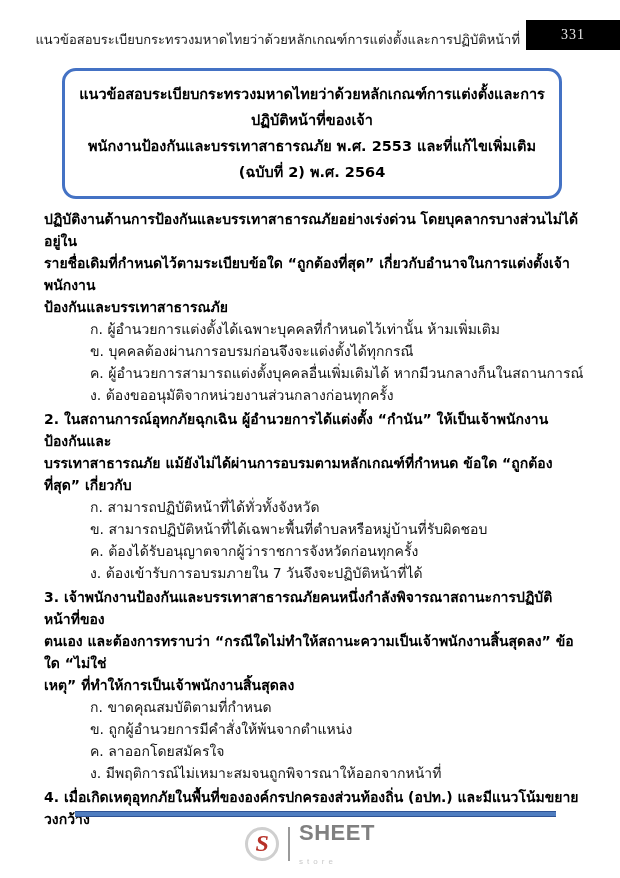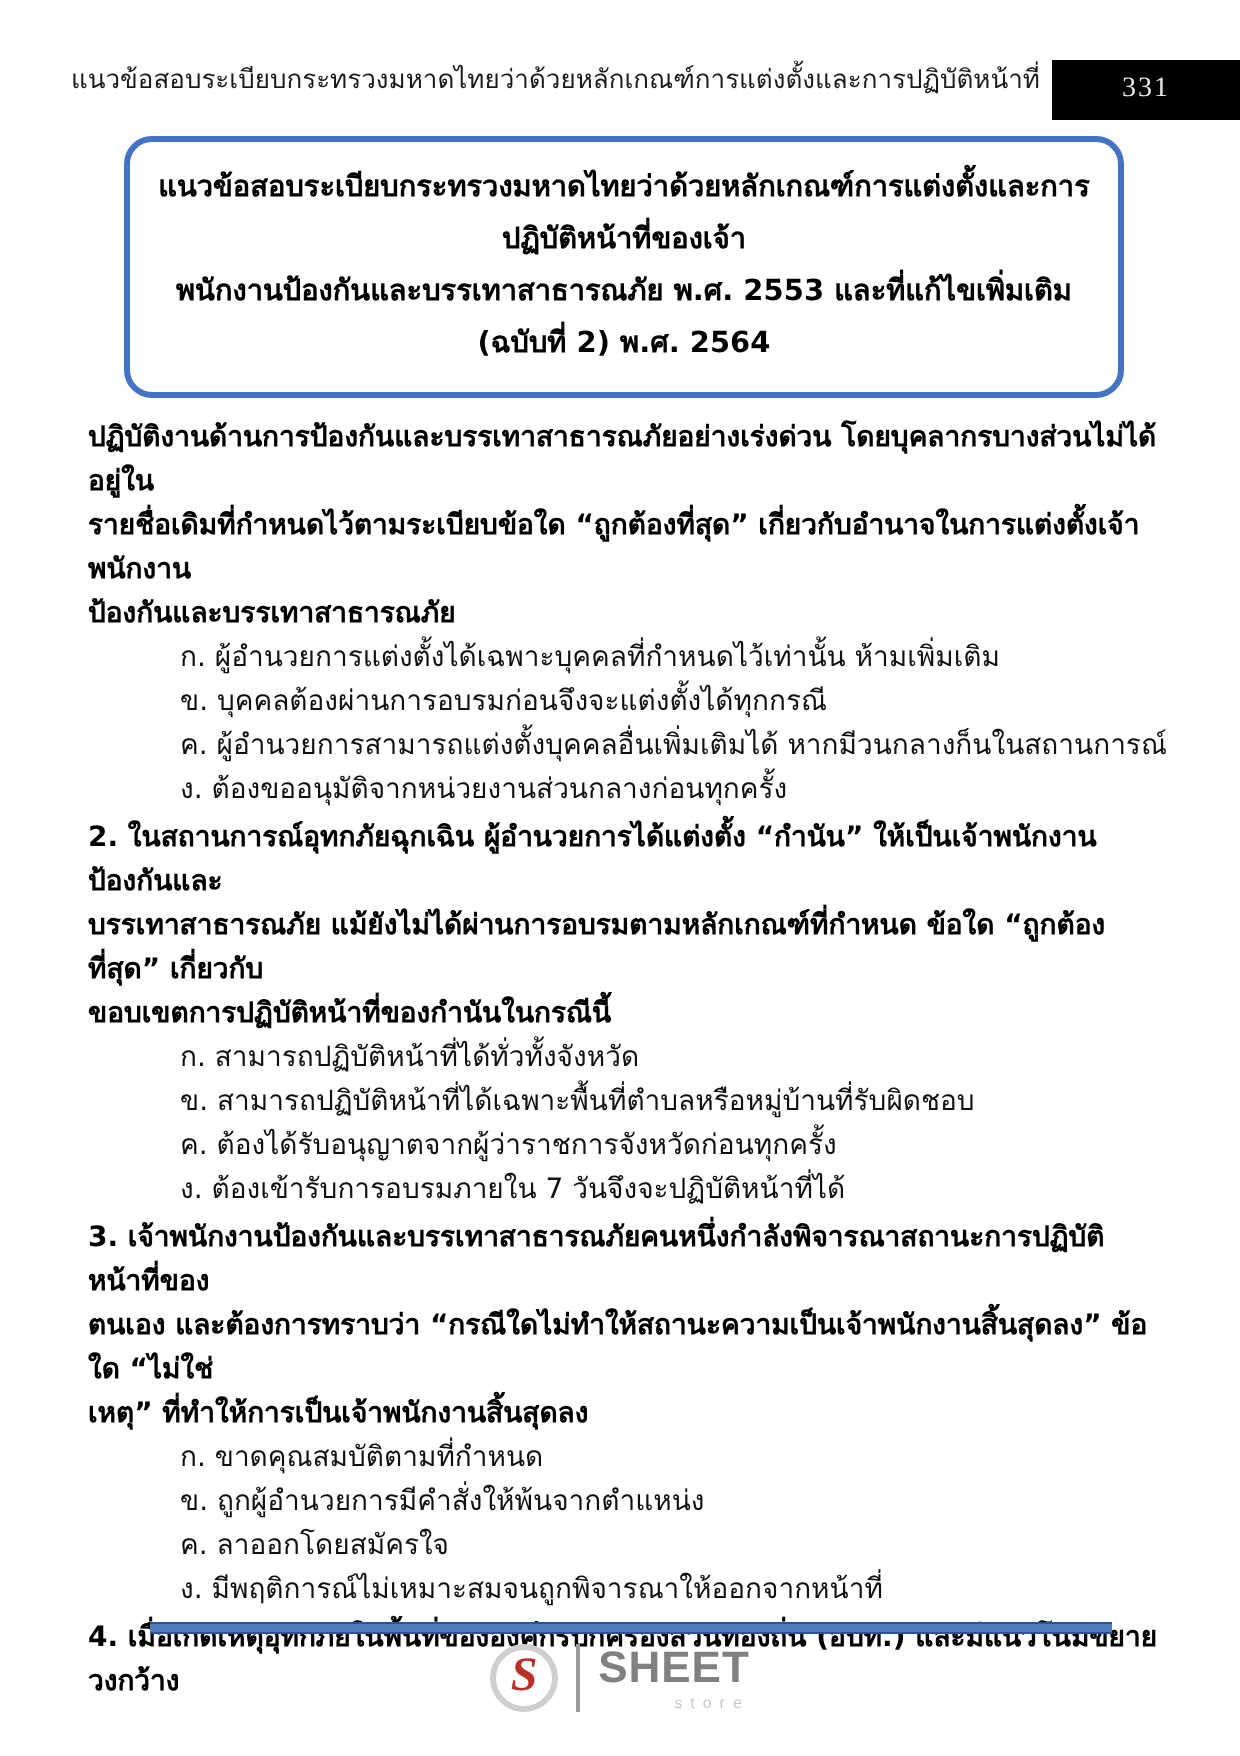--- a/index.html
+++ b/index.html
@@ -11,21 +11,21 @@
     position:relative;
     overflow:hidden;
   }
   
   .page-header{position:relative;height:58px;}
   .header-title{
     position:absolute;top:29px;right:100px;
     font-size:13px;color:#1a1a1a;white-space:nowrap;
   }
   .page-num-box{
-    position:absolute;top:30px;right:0;
+    position:absolute;top:20px;right:0;
     width:94px;height:30px;
     background:#000;
     display:flex;align-items:center;justify-content:center;
   }
   .page-num{
     font-family:"Liberation Serif","DejaVu Serif",serif;
     font-size:14px;color:#e8e8e8;letter-spacing:1px;
   }
   
   .title-box{
@@ -81,21 +81,21 @@
     transform:translateY(-1px);
   }
   .logo-divider{width:2px;height:34px;background:#9a9a9a;}
   .logo-text{display:flex;flex-direction:column;line-height:1;}
   .brand-name{
     font-family:"Liberation Sans",sans-serif;
     font-weight:bold;font-size:22px;color:#808080;letter-spacing:.5px;
   }
   .brand-sub{
     font-family:"Liberation Sans",sans-serif;
-    font-size:8px;color:#c9c9c9;letter-spacing:4px;margin-top:3px;text-align:right;
+    font-size:8px;color:#c9c9c9;letter-spacing:4px;margin-top:14px;
   }
 </style>
 </head>
 <body>
 
 <div class="page-header">
   <div class="header-title">แนวข้อสอบระเบียบกระทรวงมหาดไทยว่าด้วยหลักเกณฑ์การแต่งตั้งและการปฏิบัติหน้าที่</div>
   <div class="page-num-box">
     <span class="page-num">331</span>
   </div>
@@ -112,21 +112,20 @@
       <div class="stem-line">รายชื่อเดิมที่กำหนดไว้ตามระเบียบข้อใด “ถูกต้องที่สุด” เกี่ยวกับอำนาจในการแต่งตั้งเจ้าพนักงาน</div>
       <div class="stem-line">ป้องกันและบรรเทาสาธารณภัย</div>
       <div class="option">ก. ผู้อำนวยการแต่งตั้งได้เฉพาะบุคคลที่กำหนดไว้เท่านั้น ห้ามเพิ่มเติม</div>
       <div class="option">ข. บุคคลต้องผ่านการอบรมก่อนจึงจะแต่งตั้งได้ทุกกรณี</div>
       <div class="option">ค. ผู้อำนวยการสามารถแต่งตั้งบุคคลอื่นเพิ่มเติมได้ หากมีวนกลางก็นในสถานการณ์</div>
       <div class="option">ง. ต้องขออนุมัติจากหน่วยงานส่วนกลางก่อนทุกครั้ง</div>
     </div>
     <div class="question">
       <div class="stem-line">2. ในสถานการณ์อุทกภัยฉุกเฉิน ผู้อำนวยการได้แต่งตั้ง “กำนัน” ให้เป็นเจ้าพนักงานป้องกันและ</div>
       <div class="stem-line">บรรเทาสาธารณภัย แม้ยังไม่ได้ผ่านการอบรมตามหลักเกณฑ์ที่กำหนด ข้อใด “ถูกต้องที่สุด” เกี่ยวกับ</div>
-      <div class="stem-line">ขอบเขตการปฏิบัติหน้าที่ของกำนันในกรณีนี้</div>
       <div class="option">ก. สามารถปฏิบัติหน้าที่ได้ทั่วทั้งจังหวัด</div>
       <div class="option">ข. สามารถปฏิบัติหน้าที่ได้เฉพาะพื้นที่ตำบลหรือหมู่บ้านที่รับผิดชอบ</div>
       <div class="option">ค. ต้องได้รับอนุญาตจากผู้ว่าราชการจังหวัดก่อนทุกครั้ง</div>
       <div class="option">ง. ต้องเข้ารับการอบรมภายใน 7 วันจึงจะปฏิบัติหน้าที่ได้</div>
     </div>
     <div class="question">
       <div class="stem-line">3. เจ้าพนักงานป้องกันและบรรเทาสาธารณภัยคนหนึ่งกำลังพิจารณาสถานะการปฏิบัติหน้าที่ของ</div>
       <div class="stem-line">ตนเอง และต้องการทราบว่า “กรณีใดไม่ทำให้สถานะความเป็นเจ้าพนักงานสิ้นสุดลง” ข้อใด “ไม่ใช่</div>
       <div class="stem-line">เหตุ” ที่ทำให้การเป็นเจ้าพนักงานสิ้นสุดลง</div>
       <div class="option">ก. ขาดคุณสมบัติตามที่กำหนด</div>

